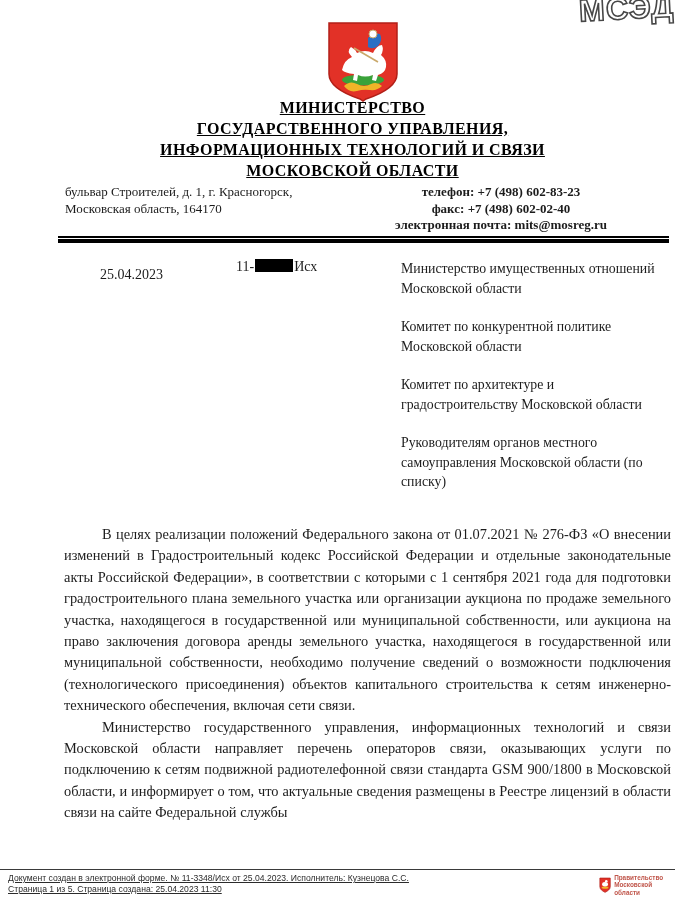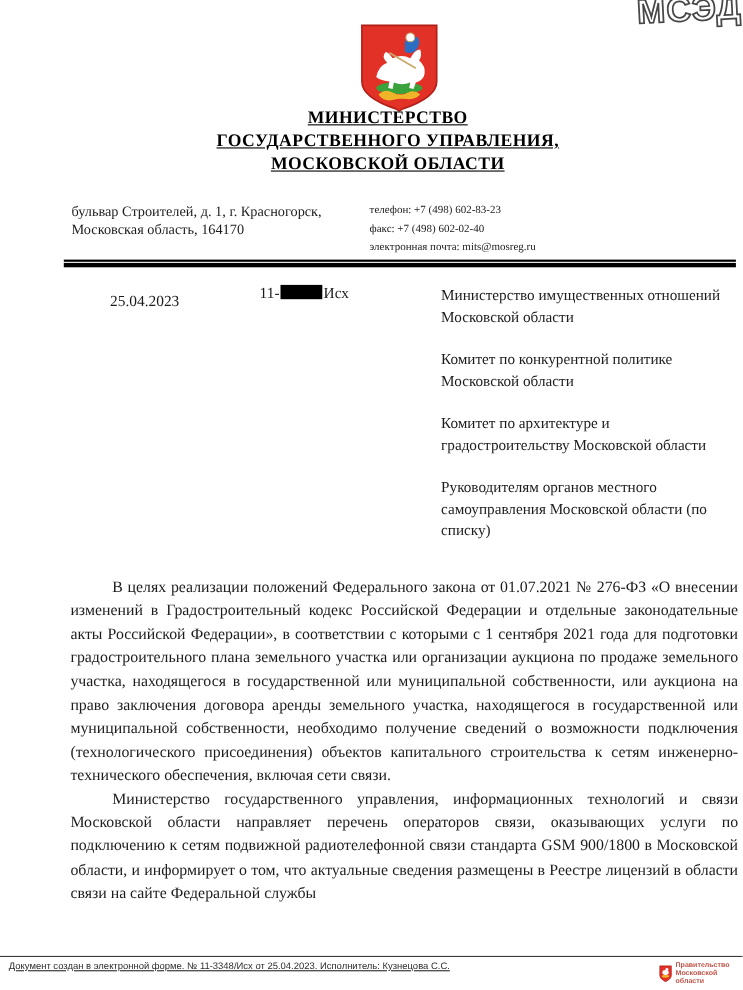--- a/index.html
+++ b/index.html
@@ -25,21 +25,21 @@
   
   .ministry{
     left:30px;top:97px;width:645px;text-align:center;
     font-weight:bold;font-size:16px;line-height:21px;letter-spacing:.4px;
     color:#000;
     text-decoration:underline;
   }
 
   
   .addr{left:65px;top:184px;width:300px;font-size:13px;line-height:16.5px;}
-  .contacts{right:9px;top:184px;width:330px;text-align:left;font-size:10px;line-height:16.5px;}
+  .contacts{right:9px;top:184px;width:330px;text-align:center;font-size:13px;line-height:16.5px;font-weight:bold;}
 
   
   .rule{left:58px;top:236px;width:611px;height:0;
     border-top:2px solid #000;}
   .rule::after{content:"";display:block;margin-top:1px;height:4px;background:#000;}
 
   
   .ref-date{left:100px;top:267px;font-size:14px;font-family:Liberation Serif, serif;}
   .ref-number{left:236px;top:259px;font-size:14px;}
   .redaction{display:inline-block;width:38px;height:13px;background:#000;vertical-align:-1px;margin:0 1px;}
@@ -78,20 +78,21 @@
     <path d="M18 50 q2 -10 10 -13 q-6 -6 -1 -10 q4 2 6 6 q8 -4 16 0 q4 -8 9 -8 q2 5 -1 10 q6 5 5 12 q-1 6 -8 8 l-2 6 l-4 -1 l1 -5 q-8 3 -15 0 l-1 6 l-4 -1 l1 -6 q-9 -1 -12 -4 z" fill="#ffffff"></path>
     <path d="M44 18 q6 -6 12 -4 q3 6 -2 12 q-5 4 -10 1 z" fill="#2b6fc4"></path>
     <circle cx="49" cy="14" r="4" fill="#ffffff" stroke="#c9a86a" stroke-width="1"></circle>
     <path d="M30 28 l24 14" stroke="#c9a86a" stroke-width="1.6"></path>
   </svg>
 </div>
 
 <div class="abs ministry">
   <div>МИНИСТЕРСТВО</div>
   <div>ГОСУДАРСТВЕННОГО УПРАВЛЕНИЯ,</div>
+  <div>ИНФОРМАЦИОННЫХ ТЕХНОЛОГИЙ И СВЯЗИ</div>
   <div>МОСКОВСКОЙ ОБЛАСТИ</div>
 </div>
 
 <div class="abs addr">
   <div>бульвар Строителей, д. 1, г. Красногорск,</div>
   <div>Московская область, 164170</div>
 </div>
 
 <div class="abs contacts">
   <div>телефон: +7 (498) 602-83-23</div>
@@ -112,20 +113,21 @@
 </div>
 
 <div class="abs body-text">
   <p>В целях реализации положений Федерального закона от 01.07.2021 № 276-ФЗ «О внесении изменений в Градостроительный кодекс Российской Федерации и отдельные законодательные акты Российской Федерации», в соответствии с которыми с 1 сентября 2021 года для подготовки градостроительного плана земельного участка или организации аукциона по продаже земельного участка, находящегося в государственной или муниципальной собственности, или аукциона на право заключения договора аренды земельного участка, находящегося в государственной или муниципальной собственности, необходимо получение сведений о возможности подключения (технологического присоединения) объектов капитального строительства к сетям инженерно-технического обеспечения, включая сети связи.</p>
   <p>Министерство государственного управления, информационных технологий и связи Московской области направляет перечень операторов связи, оказывающих услуги по подключению к сетям подвижной радиотелефонной связи стандарта GSM 900/1800 в Московской области, и информирует о том, что актуальные сведения размещены в Реестре лицензий в области связи на сайте Федеральной службы</p>
 </div>
 
 <div class="abs footer-rule"></div>
 <div class="abs footer-text">
   <div>Документ создан в электронной форме. № 11-3348/Исх от 25.04.2023. Исполнитель: Кузнецова С.С.</div>
+  <div>Страница 1 из 5. Страница создана: 25.04.2023 11:30</div>
 </div>
 <div class="abs footer-logo">
   <svg width="14" height="18" viewBox="0 0 14 18" xmlns="http://www.w3.org/2000/svg" aria-hidden="true">
     <path d="M1 1 H13 V11 C13 14 10 16 7 17.5 C4 16 1 14 1 11 Z" fill="#e23127" stroke="#b21f18" stroke-width="0.8"></path>
     <ellipse cx="7" cy="12" rx="4" ry="1.4" fill="#f0b428"></ellipse>
     <ellipse cx="7" cy="8" rx="3.4" ry="2.6" fill="#ffffff"></ellipse>
     <circle cx="8.4" cy="4.6" r="1.5" fill="#ffffff"></circle>
   </svg>
   <div class="gov-label">
     <div>Правительство</div>

